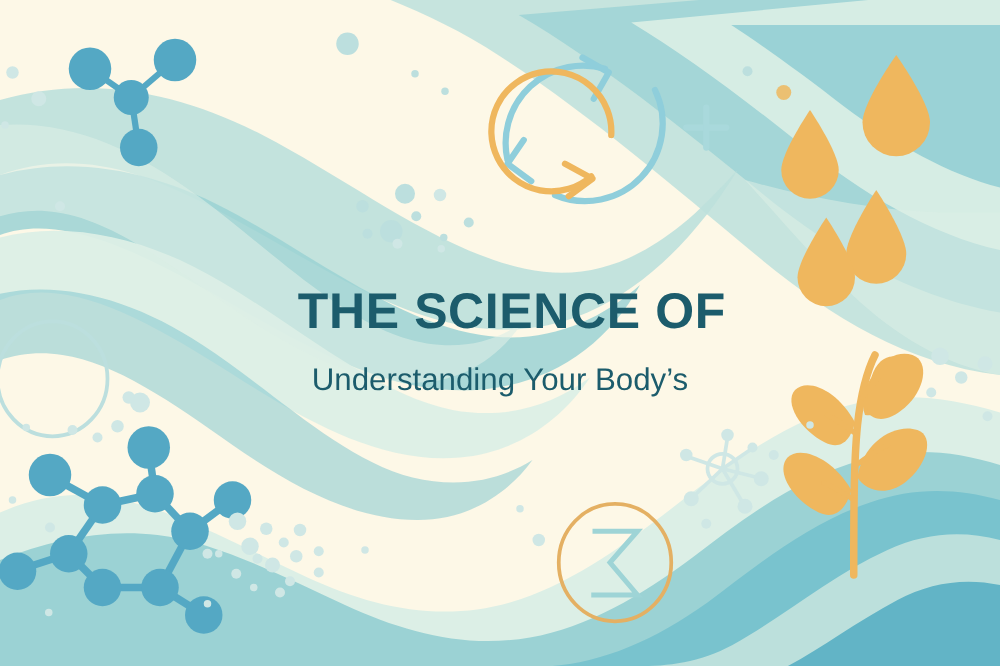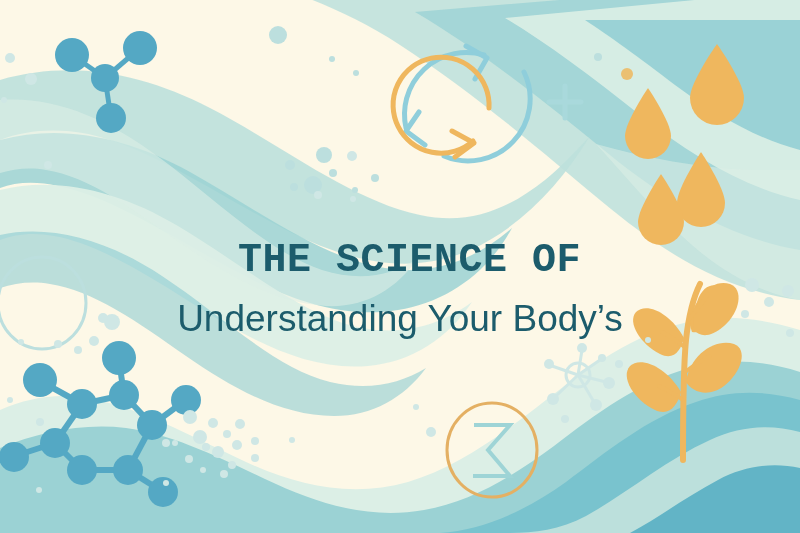--- a/index.html
+++ b/index.html
@@ -27,34 +27,34 @@
   .text-block {
     position: absolute;
     left: 0;
     top: 222px;
     width: 800px;
     text-align: center;
     z-index: 40;
     pointer-events: none;
   }
   .title-line {
-    font-family: Liberation Mono, monospace;
+    font-family: Liberation Sans, sans-serif;
     font-weight: bold;
     font-size: 40px;
     letter-spacing: 0.5px;
     line-height: 54px;
     color: #1C5C6C;
-    margin: 12px;
+    margin: 0;
     white-space: nowrap;
     padding-left: 19px;
   }
   .subtitle-line {
     font-family: "Liberation Sans", sans-serif;
     font-weight: normal;
-    font-size: 37px;
+    font-size: 25px;
     line-height: 37px;
     color: #1C5C6C;
     margin: 0;
     white-space: nowrap;
   }
   .sub-wrap { margin-top: 10px; }
 </style>
 </head>
 <body>
 

